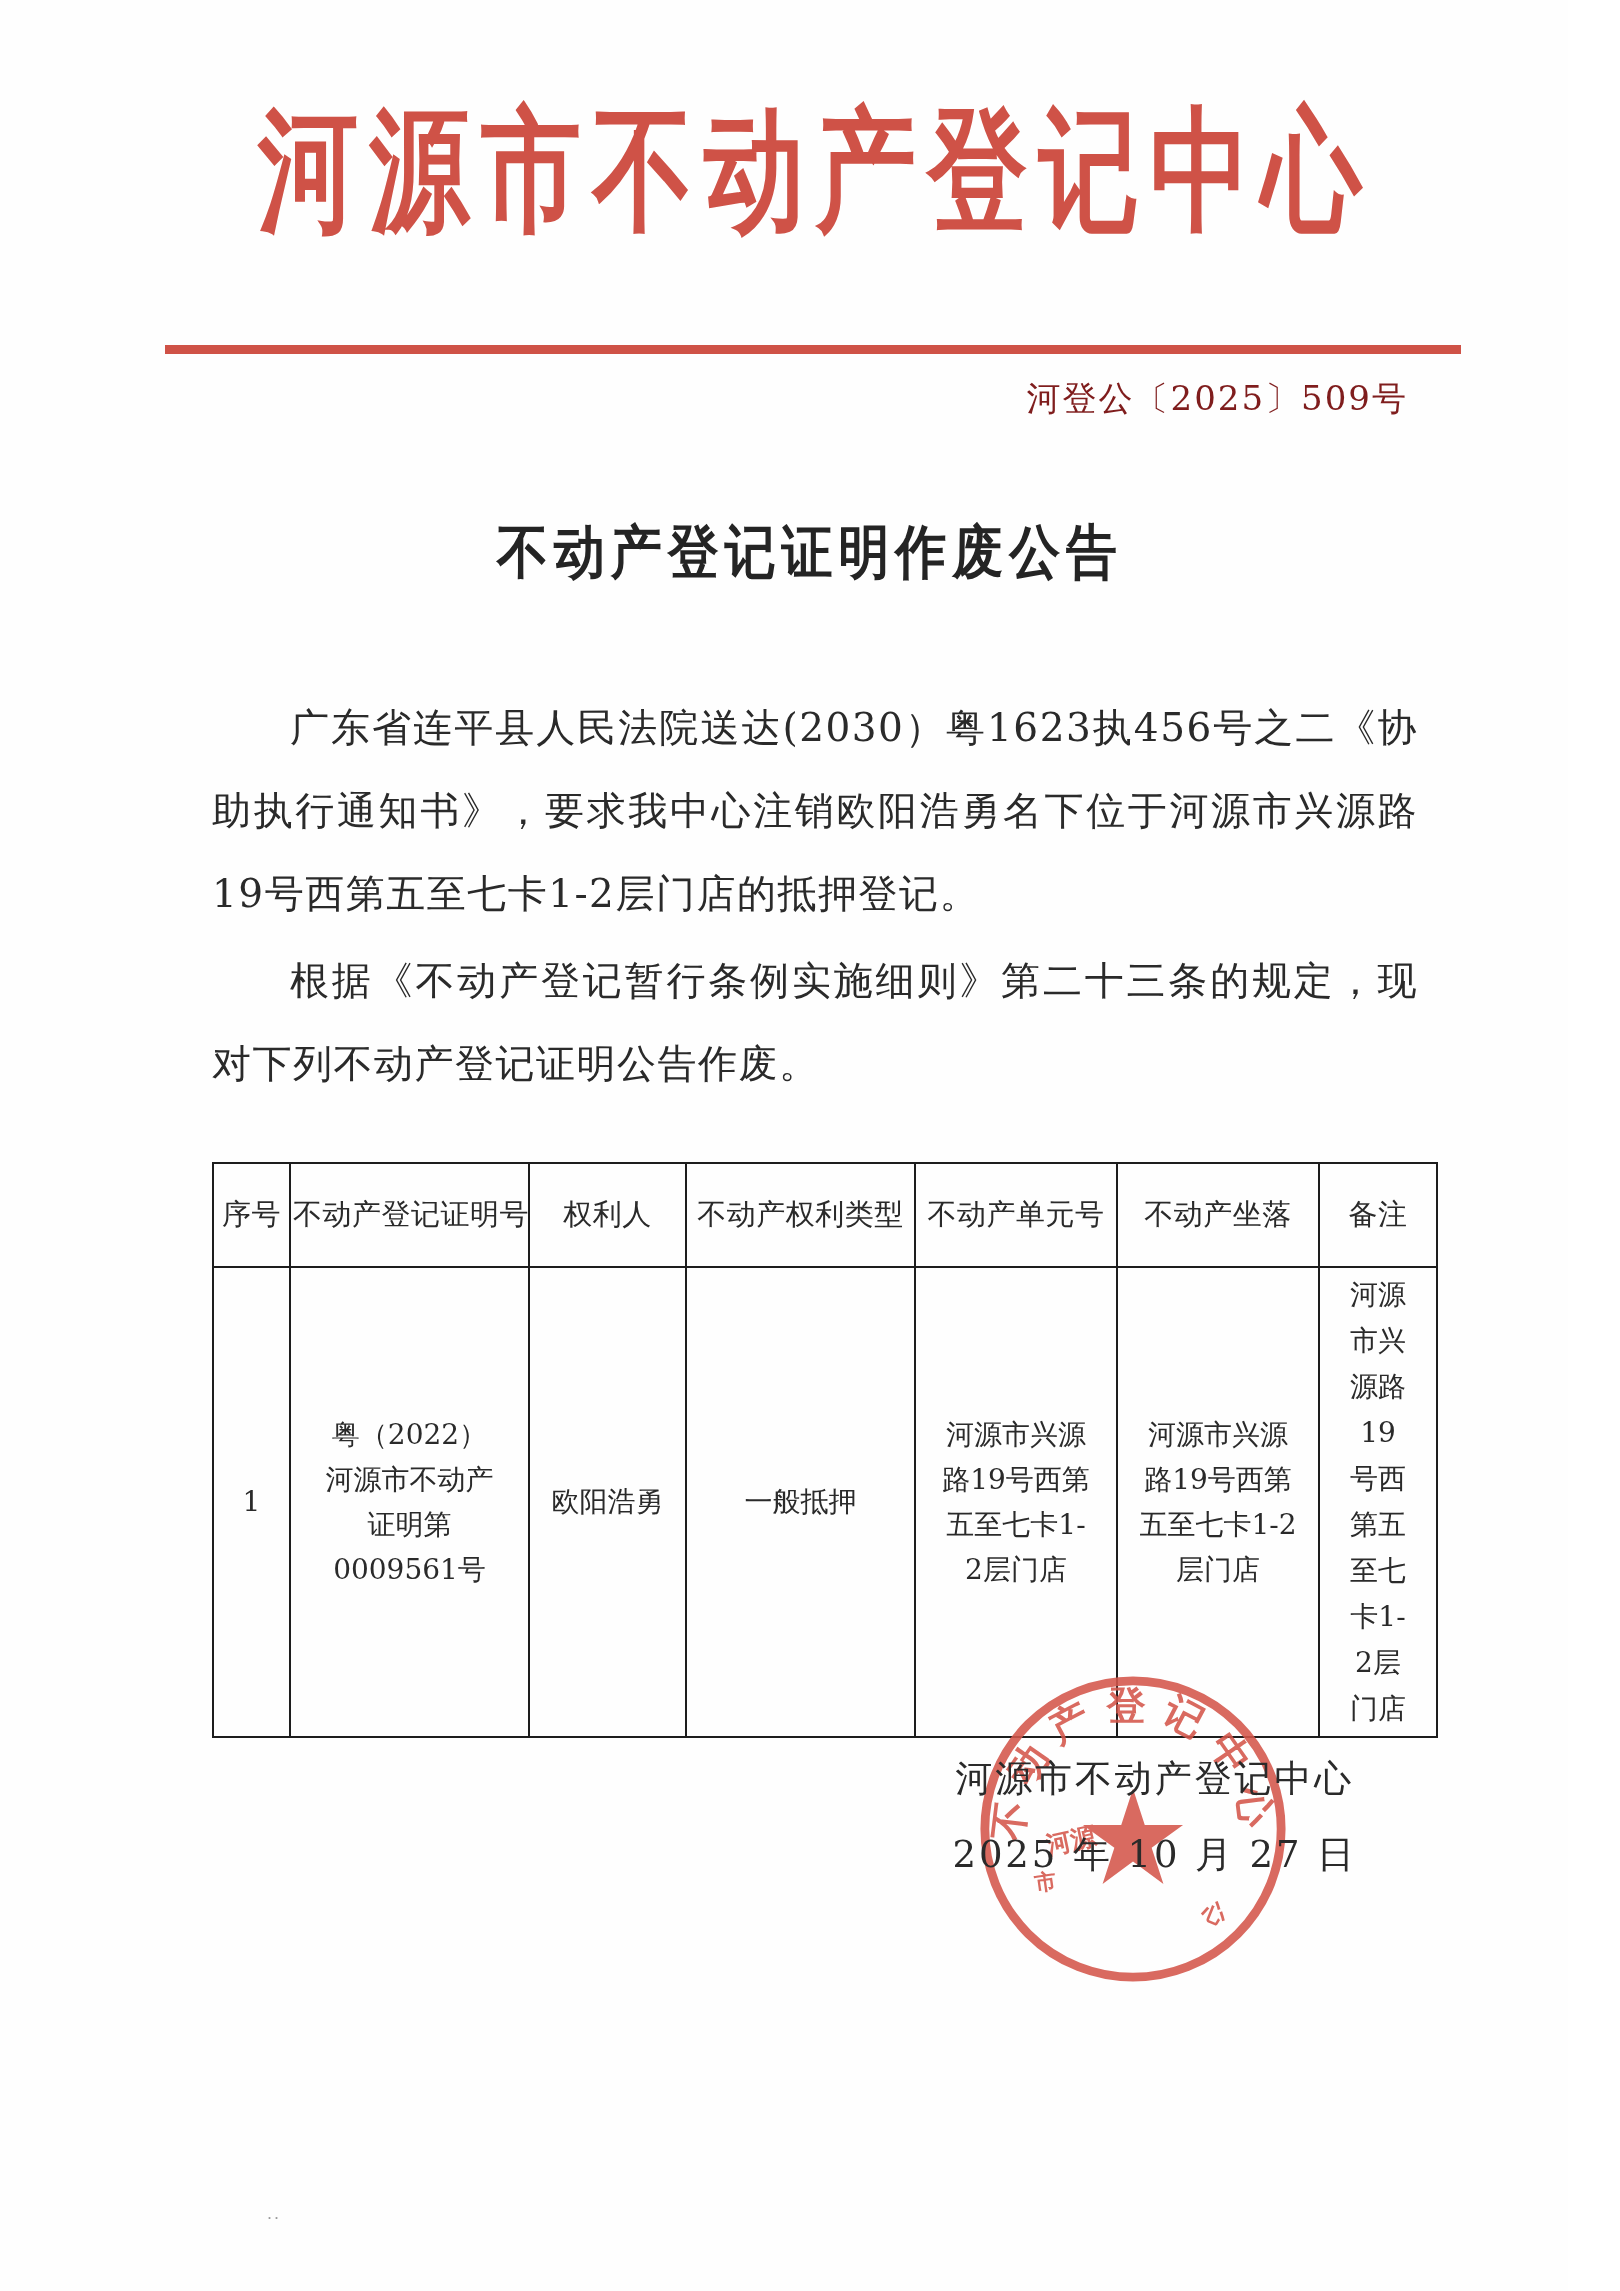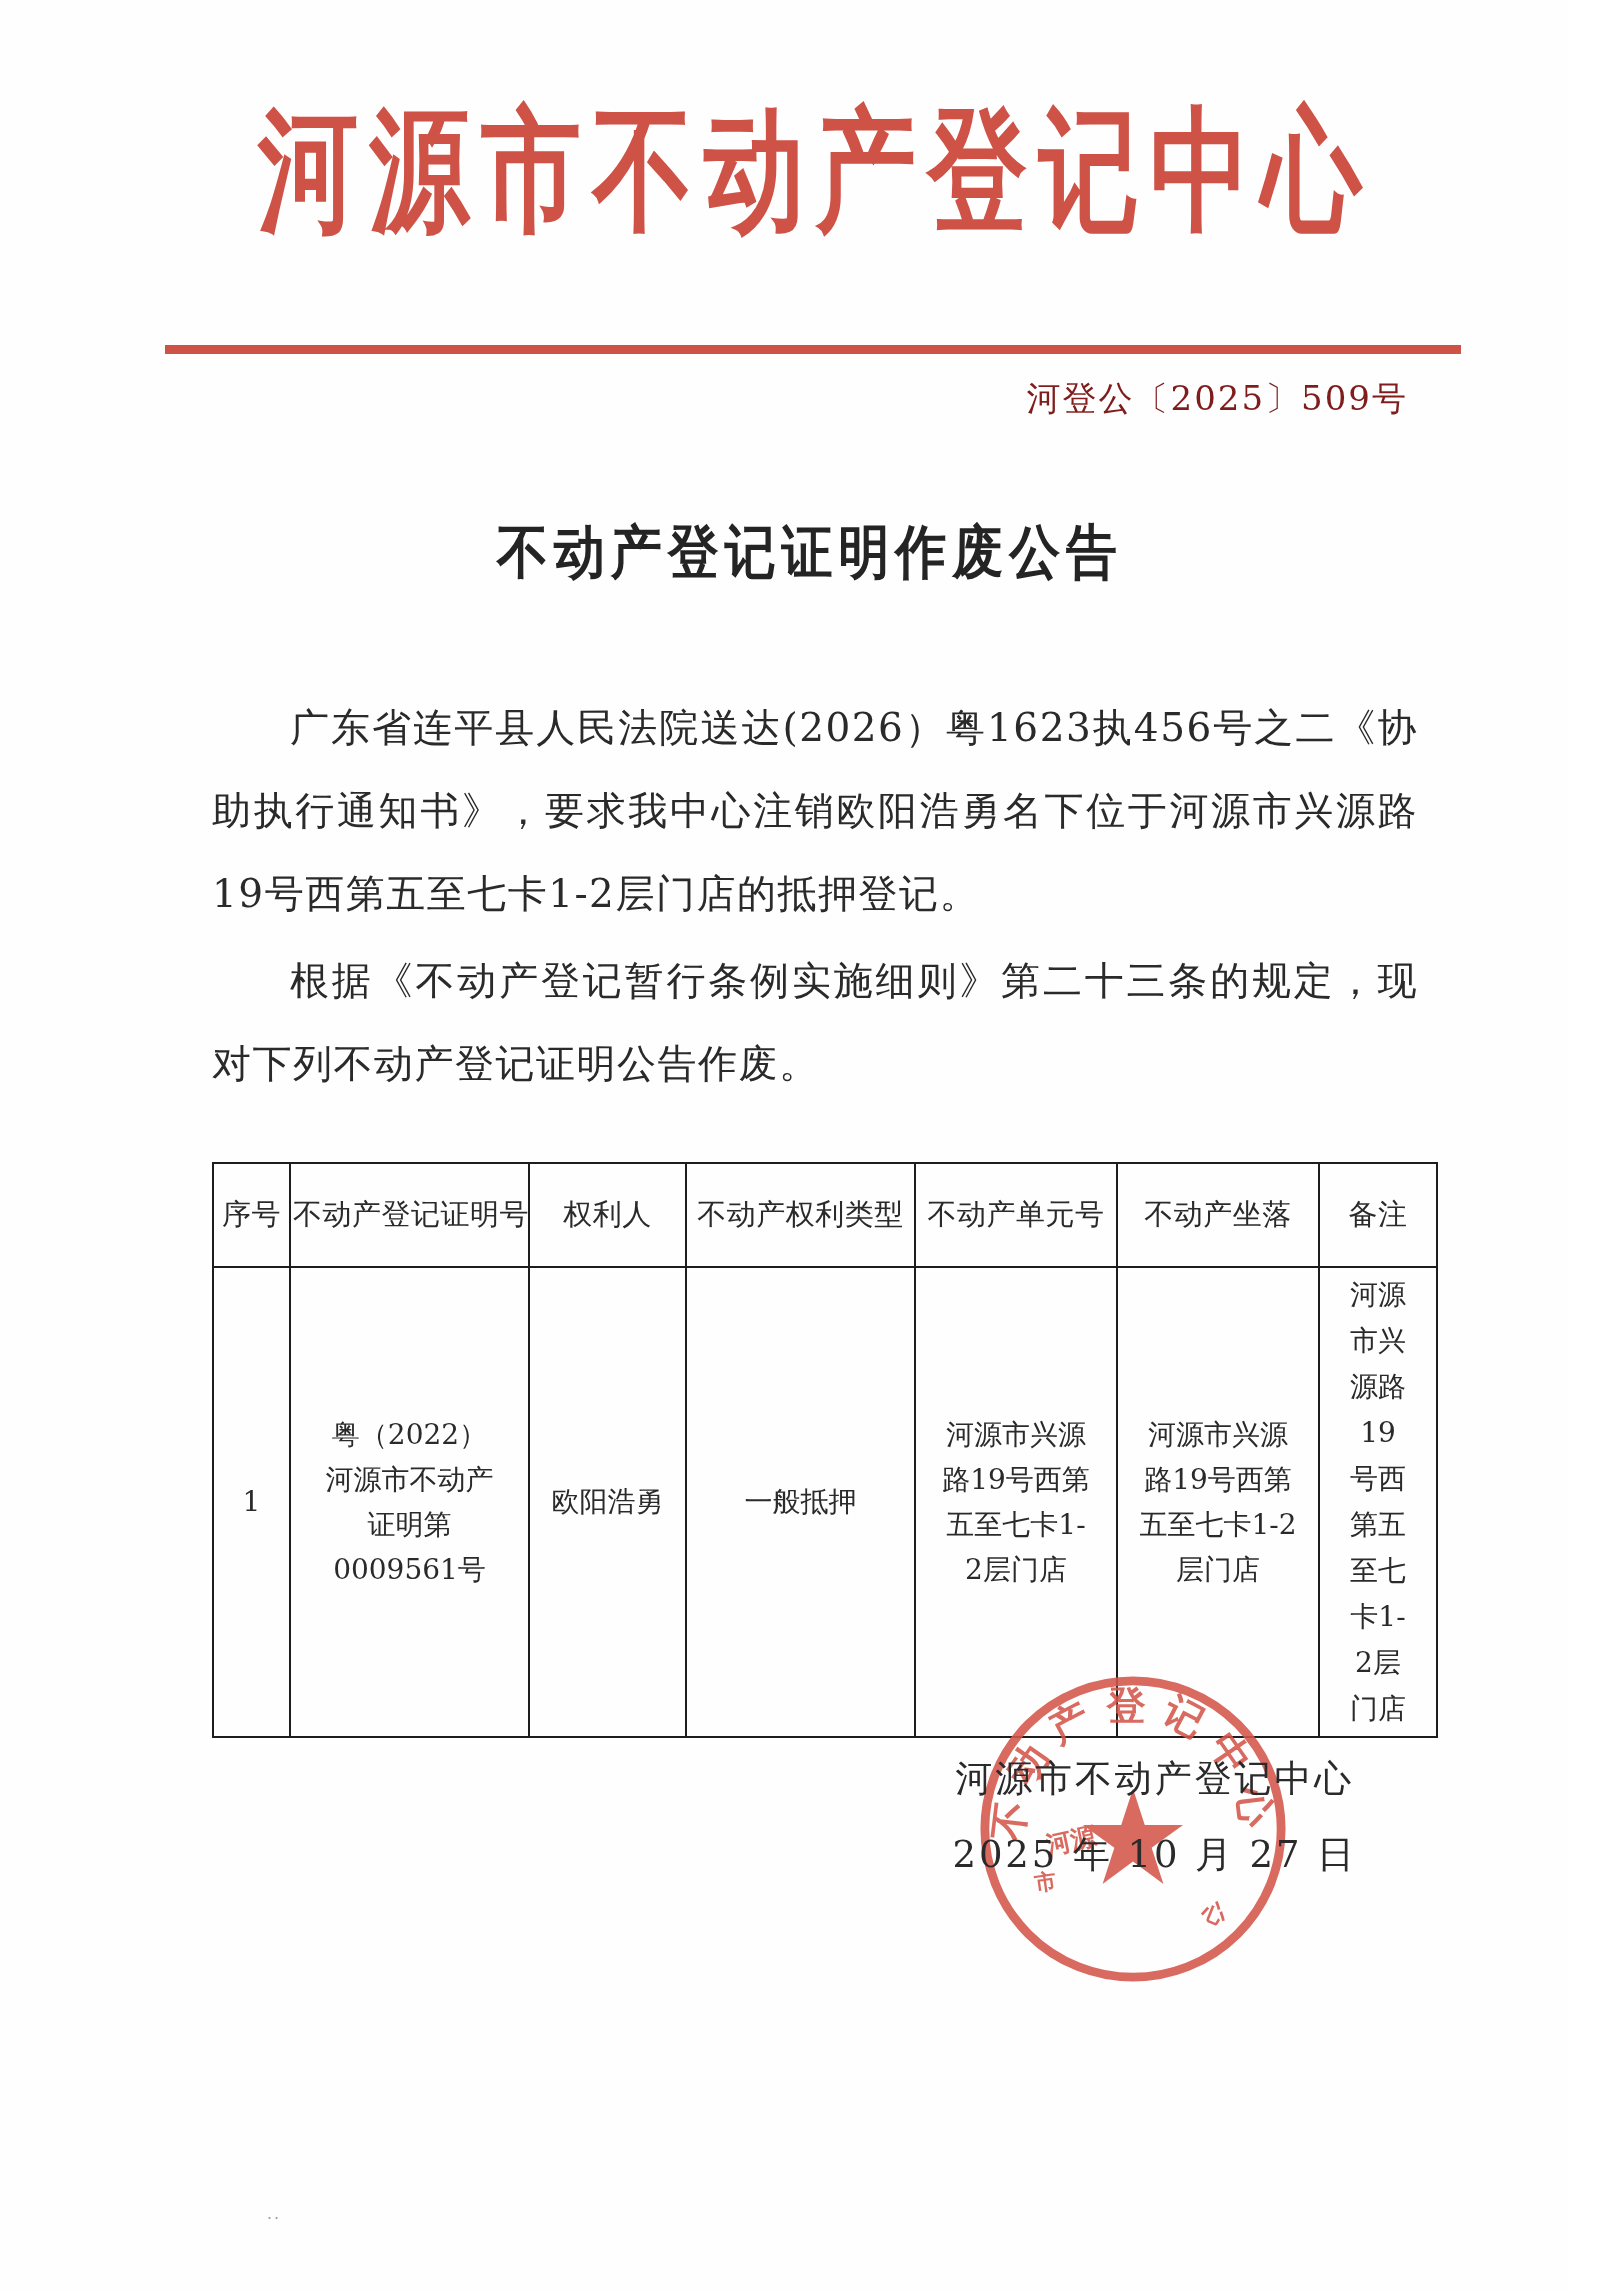--- a/index.html
+++ b/index.html
@@ -191,21 +191,21 @@
   <div class="masthead">
     <div class="masthead-title">河源市不动产登记中心</div>
   </div>
   <div class="masthead-rule"></div>
 
   <div class="docnum">河登公〔2025〕509号</div>
 
   <div class="doc-title">不动产登记证明作废公告</div>
 
   <div class="body-text">
-    <p class="para">广东省连平县人民法院送达(2026）粤1623执456号之二《协助执行通知书》，要求我中心注销欧阳浩勇名下位于河源市兴源路19号西第五至七卡1-2层门店的抵押登记。</p>
+    <p class="para">广东省连平县人民法院送达(2030）粤1623执456号之二《协助执行通知书》，要求我中心注销欧阳浩勇名下位于河源市兴源路19号西第五至七卡1-2层门店的抵押登记。</p>
     <p class="para">根据《不动产登记暂行条例实施细则》第二十三条的规定，现对下列不动产登记证明公告作废。</p>
   </div>
 
   <table class="reg-table">
     <thead>
       <tr>
         <th class="c-seq">序号</th>
         <th class="c-cert">不动产登记证明号</th>
         <th class="c-owner">权利人</th>
         <th class="c-type">不动产权利类型</th>

